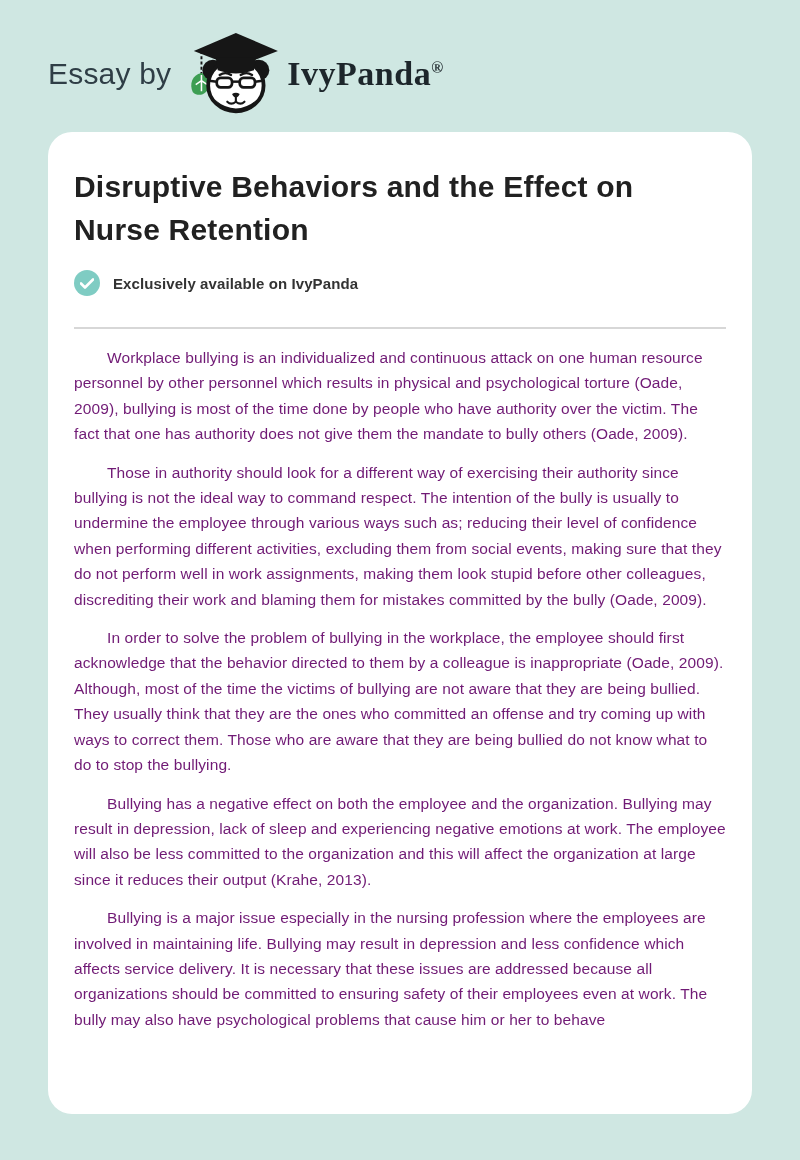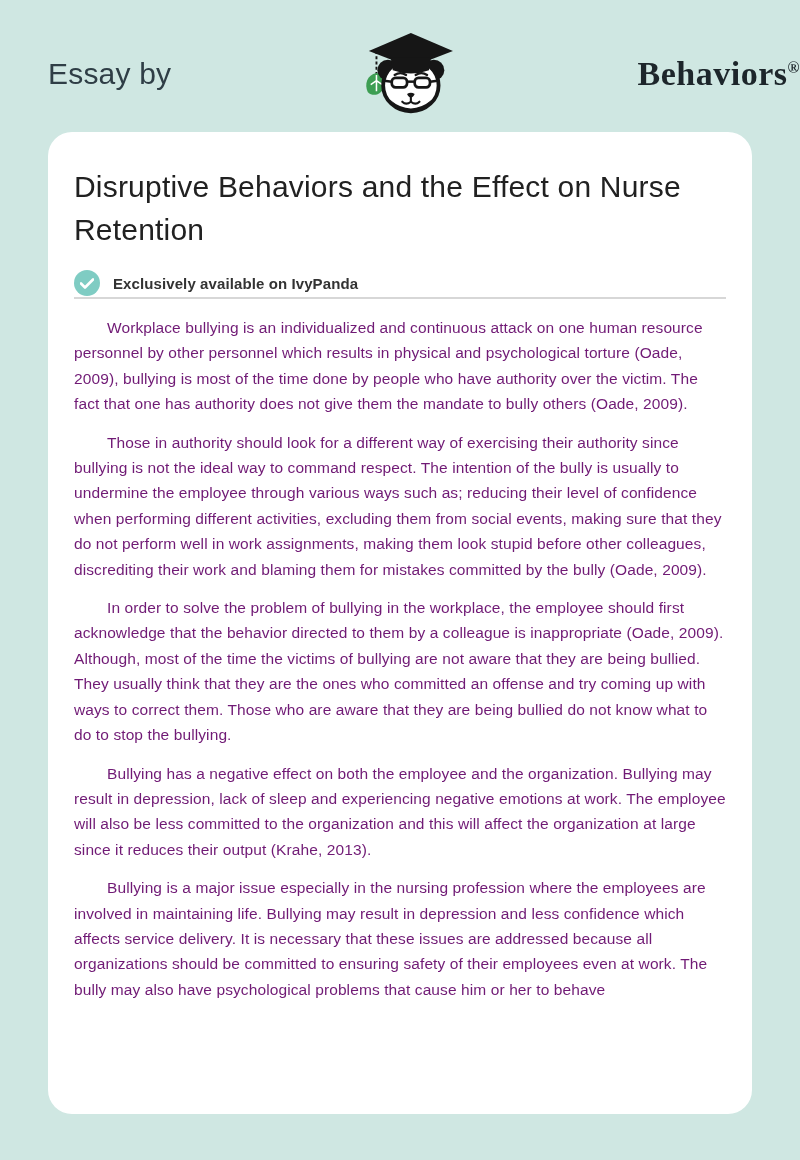--- a/index.html
+++ b/index.html
@@ -12,21 +12,20 @@
     background: #cfe7e2;
     font-family: "Liberation Sans", sans-serif;
     overflow: hidden;
   }
   
   .site-header {
     display: flex;
     align-items: center;
     padding: 30px 0 0 48px;
     height: 88px;
-    justify-content: space-between;
   }
   .essay-by {
     font-size: 30px;
     color: #2f3e46;
     letter-spacing: 0.2px;
     margin-right: 14px;
   }
   .logo-svg {
     width: 96px;
     height: 86px;
@@ -48,30 +47,30 @@
   .card {
     background: #ffffff;
     margin: 14px 48px 0 48px;
     border-radius: 24px;
     padding: 33px 26px 54px 26px;
     box-sizing: border-box;
     min-height: 982px;
   }
   .article-title {
     font-size: 30px;
-    font-weight: 400;
+    font-weight: 700;
     line-height: 43px;
     color: #212121;
     margin: 0 0 19px 0;
     letter-spacing: 0.2px;
   }
   .availability-row {
     display: flex;
     align-items: center;
-    margin-bottom: 1px;
+    margin-bottom: 31px;
   }
   .check-badge {
     width: 26px;
     height: 26px;
     border-radius: 50%;
     background: #7fccc3;
     display: flex;
     align-items: center;
     justify-content: center;
     margin-right: 13px;
@@ -134,21 +133,21 @@
     <line x1="49" y1="53" x2="57" y2="53" stroke="#161616" stroke-width="2.6"></line>
     <line x1="33" y1="53" x2="25" y2="52" stroke="#161616" stroke-width="2.6"></line>
     <line x1="73" y1="53" x2="81" y2="52" stroke="#161616" stroke-width="2.6"></line>
 
     <path d="M49 66 Q53 63 57 66 Q55 70 53 70 Q51 70 49 66 Z" fill="#161616"></path>
     <path d="M53 70 L53 74 M53 74 Q48 78 44 74 M53 74 Q58 78 62 74" fill="none" stroke="#161616" stroke-width="2.2" stroke-linecap="round"></path>
 
     <path d="M31 72 Q53 90 75 72 Q66 84 53 84 Q40 84 31 72 Z" fill="#161616"></path>
   </svg>
 
-  <span class="brand-name"><span>Behaviors</span><sup>®</sup></span>
+  <span class="brand-name"><span>IvyPanda</span><sup>®</sup></span>
 </header>
 
 <main class="card">
   <h1 class="article-title">Disruptive Behaviors and the Effect on Nurse Retention</h1>
 
   <div class="availability-row">
     <span class="check-badge">
       <svg viewBox="0 0 14 11" aria-hidden="true">
         <path d="M1 5.5 L5 9.5 L13 1.5" fill="none" stroke="#ffffff" stroke-width="2.6" stroke-linecap="round" stroke-linejoin="round"></path>
       </svg>

